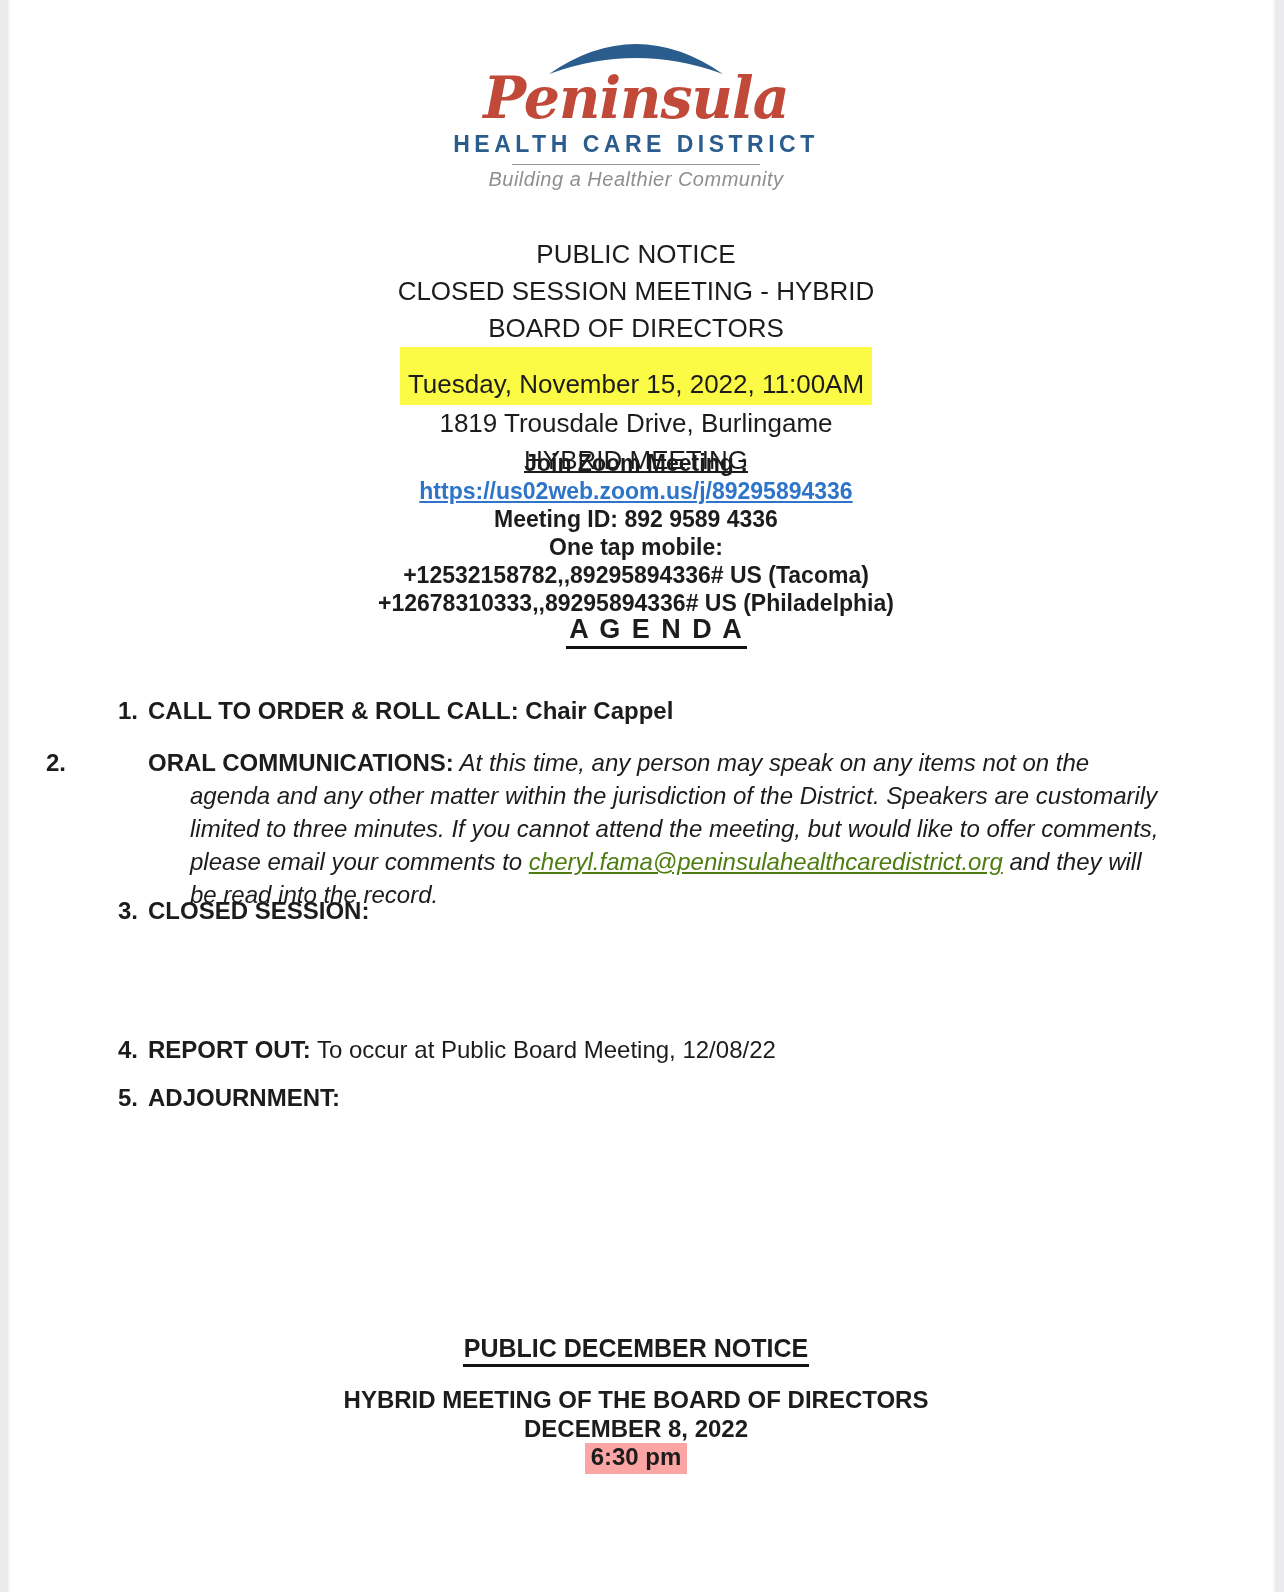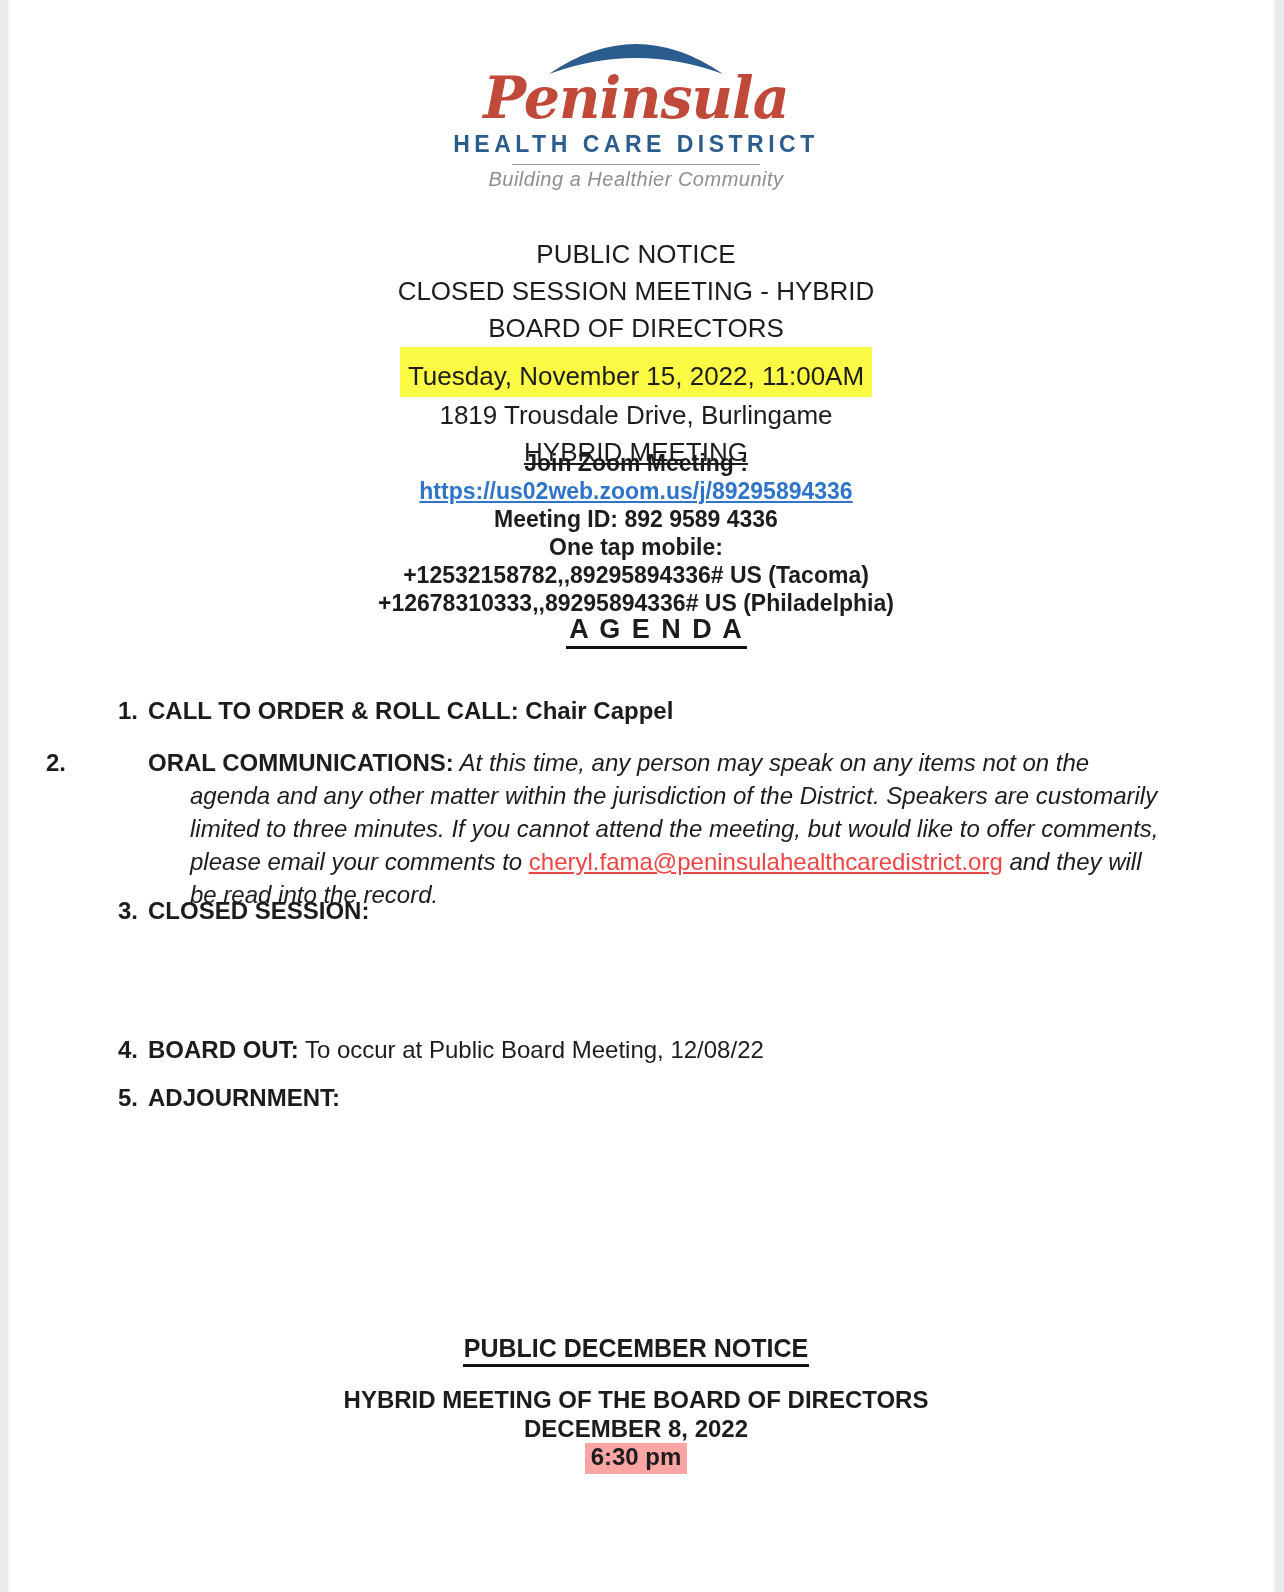--- a/index.html
+++ b/index.html
@@ -34,42 +34,42 @@
     margin-top:3px;
   }
   .logo-divider { width:248px; height:1px; background:#9a9a9a; margin:6px auto 3px auto; }
   .logo-tagline {
     display:block;
     font-style:italic; font-weight:normal; font-size:20px; letter-spacing:0.5px;
   }
 
   
   .notice-block { top:208px; font-size:26px; font-weight:normal; line-height:37px;margin-top:28px; }
-  .hl { display:inline-block; padding:11px 8px 2px 8px; }
+  .hl { display:inline-block; padding:19px 8px 2px 8px; }
   .underline { text-decoration:underline; }
 
   
   .zoom-block { top:449px; font-size:23px; font-weight:bold; line-height:28px; }
   .zoom-link { color:#2e75c9; text-decoration:underline; font-weight:bold; }
 
   .agenda-heading-wrap { top:614px;padding-left:41px; }
   .agenda-heading {
     display:inline-block;
     font-size:27px; font-weight:bold; letter-spacing:2px;
     border-bottom:3px solid #111;
     padding:0 3px 1px 3px;
   }
 
   
   .agenda-item { position:absolute; font-size:24px; line-height:30px; }
   .agenda-item .num { display:inline-block; width:30px; font-weight:bold; }
   .agenda-item .label { font-weight:bold; }
   .item-hang { padding-left:72px; text-indent:-72px; }
   .it  { font-style:italic; }
-  .email-link { color:#ef4444; text-decoration:underline;margin-top:48px; }
+  .email-link { color:#4d7c0f; font-style:italic; text-decoration:underline;margin-top:48px; }
 
   .sub-item .num { width:44px; }
 
   
   .footer-title-wrap { top:1334px; }
   .footer-title {
     display:inline-block;
     font-size:25px; font-weight:bold;
     border-bottom:3px solid #111; padding:0 1px 1px 1px;
   }
@@ -122,21 +122,21 @@
   <div class="agenda-item item-hang" style="left:118px; top:746px; width:1048px; line-height:33px;">
     <span class="num">2.</span><span class="label">ORAL COMMUNICATIONS:</span><span class="it"> At this time, any person may speak on any items not on the agenda and any other matter within the jurisdiction of the District. Speakers are customarily limited to three minutes. If you cannot attend the meeting, but would like to offer comments, please email your comments  to </span><a class="email-link">cheryl.fama@peninsulahealthcaredistrict.org</a><span class="it"> and they will be read into the record.</span>
   </div>
 
   <div class="agenda-item" style="left:118px; top:896px; width:1050px;">
     <span class="num">3.</span><span class="label">CLOSED SESSION:</span>
   </div>
 
 
   <div class="agenda-item" style="left:118px; top:1035px; width:1050px;">
-    <span class="num">4.</span><span class="label">BOARD OUT:</span><span>  To occur at Public Board Meeting, 12/08/22</span>
+    <span class="num">4.</span><span class="label">REPORT OUT:</span><span>  To occur at Public Board Meeting, 12/08/22</span>
   </div>
 
   <div class="agenda-item" style="left:118px; top:1083px; width:1050px;">
     <span class="num">5.</span><span class="label">ADJOURNMENT:</span>
   </div>
 
   <div class="centered footer-title-wrap">
     <span class="footer-title">PUBLIC DECEMBER NOTICE</span>
   </div>
   <div class="centered footer-lines">

